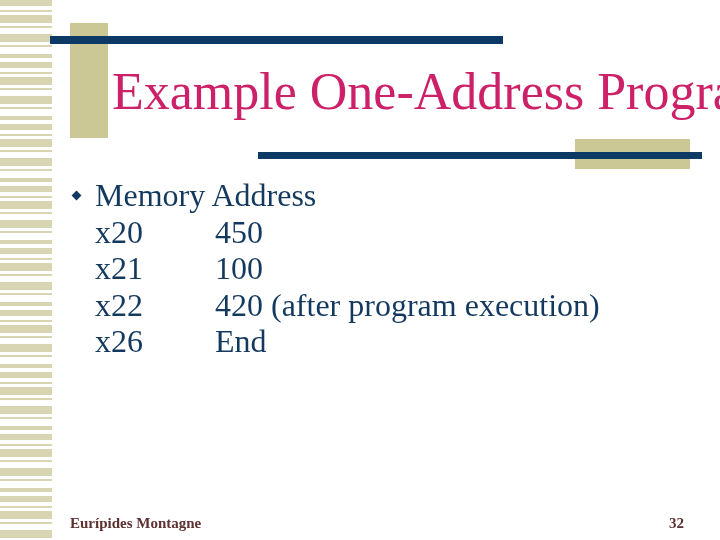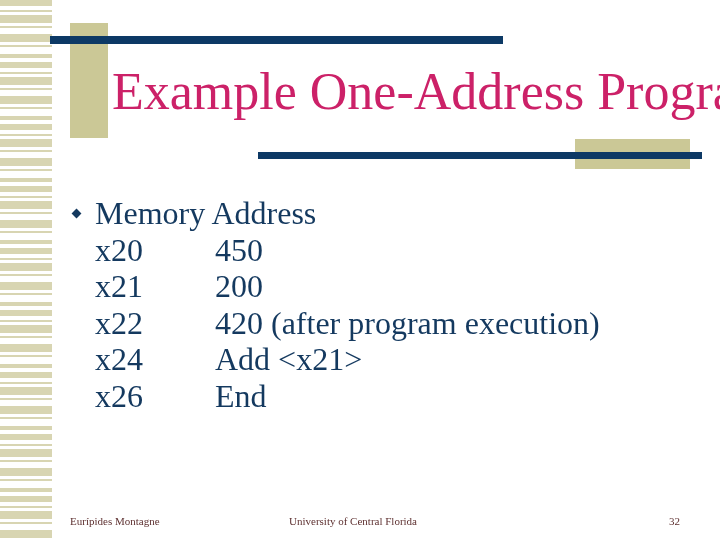--- a/index.html
+++ b/index.html
@@ -37,33 +37,33 @@
   .bar.top{left:50px;top:36px;width:453px;height:8px;}
   .bar.mid{left:258px;top:152px;width:444px;height:7px;}
   .title{
     position:absolute;left:112px;top:66px;margin:0;
     font-size:52px;line-height:1;font-weight:normal;
     color:var(--title-color);white-space:nowrap;
   }
   .body{
     position:absolute;left:95px;top:177px;
     font-size:32px;line-height:36.6px;
-    color:var(--body-text);white-space:nowrap;margin-top:18px;
+    color:var(--body-text);white-space:nowrap;
   }
   .heading-row{position:relative;}
   .diamond{
     position:absolute;left:-22px;top:15px;
     width:7px;height:7px;background:var(--body-text);
     transform:rotate(45deg);
   }
   .row .c1{display:inline-block;width:120px;}
   .footer{position:absolute;left:0;top:0;width:100%;height:100%;pointer-events:none;}
   .footer span{
     position:absolute;top:516px;
-    font-size:11px;line-height:1;color:var(--footer-text);white-space:nowrap;
+    font-size:15px;line-height:1;color:var(--footer-text);white-space:nowrap;font-weight:bold;
   }
   .footer .author{left:70px;}
   .footer .institution{left:289px;}
   .footer .page-number{left:669px;}
 </style>
 </head>
 <body>
 
 <div class="slide">
 
@@ -79,32 +79,28 @@
 
   <div class="body">
     <div class="heading-row">
       <span class="diamond"></span>
       <span>Memory Address</span>
     </div>
     <div class="row">
       <span class="c1">x20</span><span class="c2">450</span>
     </div>
     <div class="row">
-      <span class="c1">x21</span><span class="c2">200</span>
+      <span class="c1">x21</span><span class="c2">100</span>
     </div>
     <div class="row">
       <span class="c1">x22</span><span class="c2">420 (after program execution)</span>
-    </div>
-    <div class="row">
-      <span class="c1">x24</span><span class="c2">Add &lt;x21&gt;</span>
     </div>
     <div class="row">
       <span class="c1">x26</span><span class="c2">End</span>
     </div>
   </div>
 
   <div class="footer">
     <span class="author">Eurípides Montagne</span>
-    <span class="institution">University of Central Florida</span>
     <span class="page-number">32</span>
   </div>
 
 </div>
 
 </body></html>

